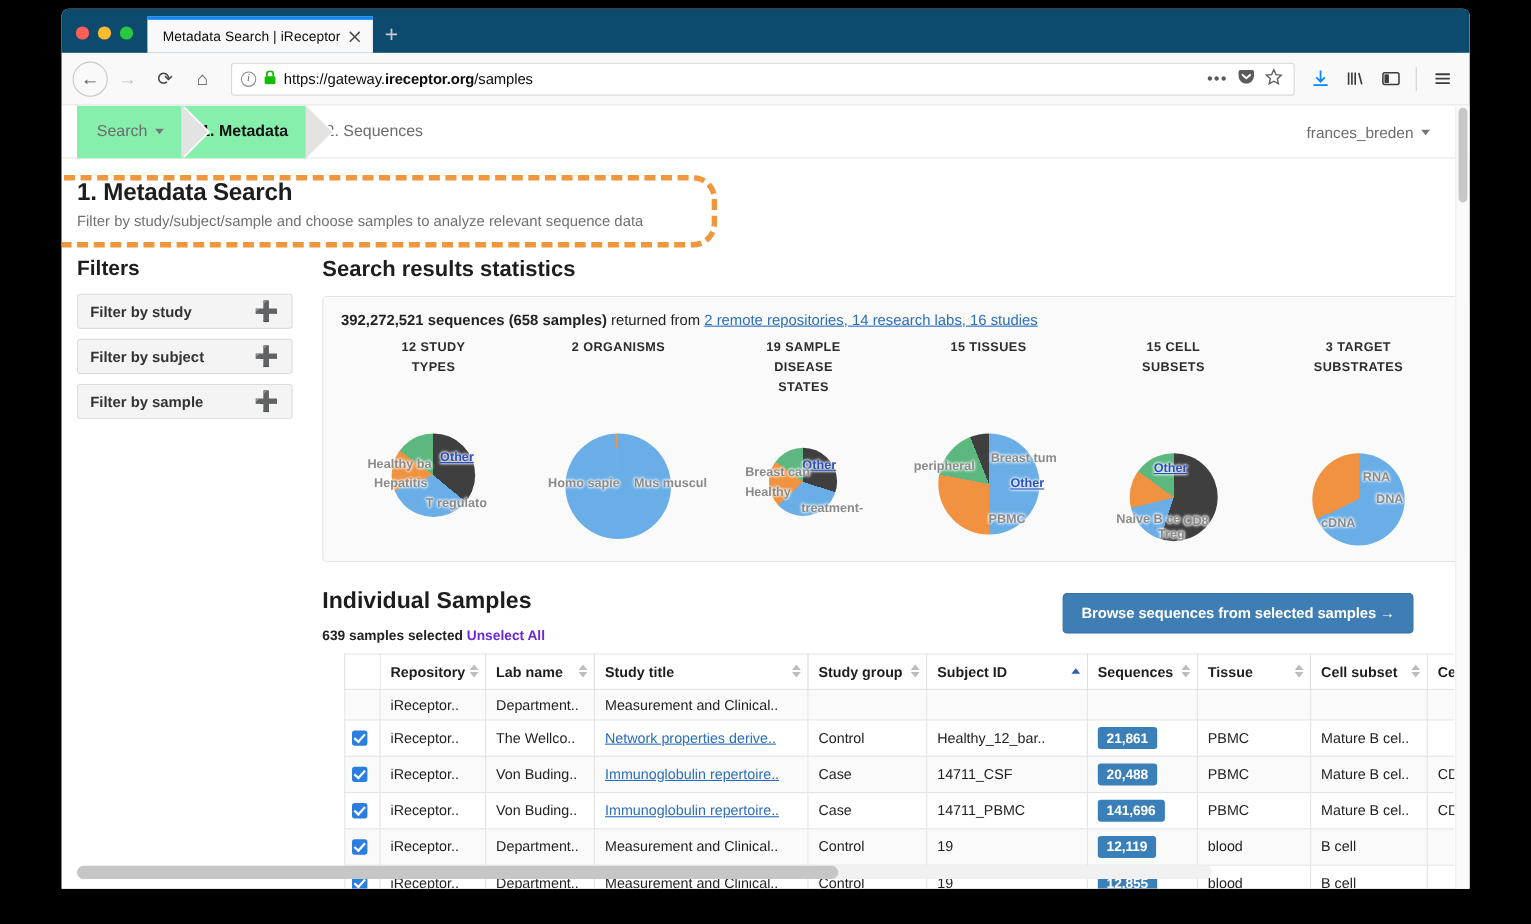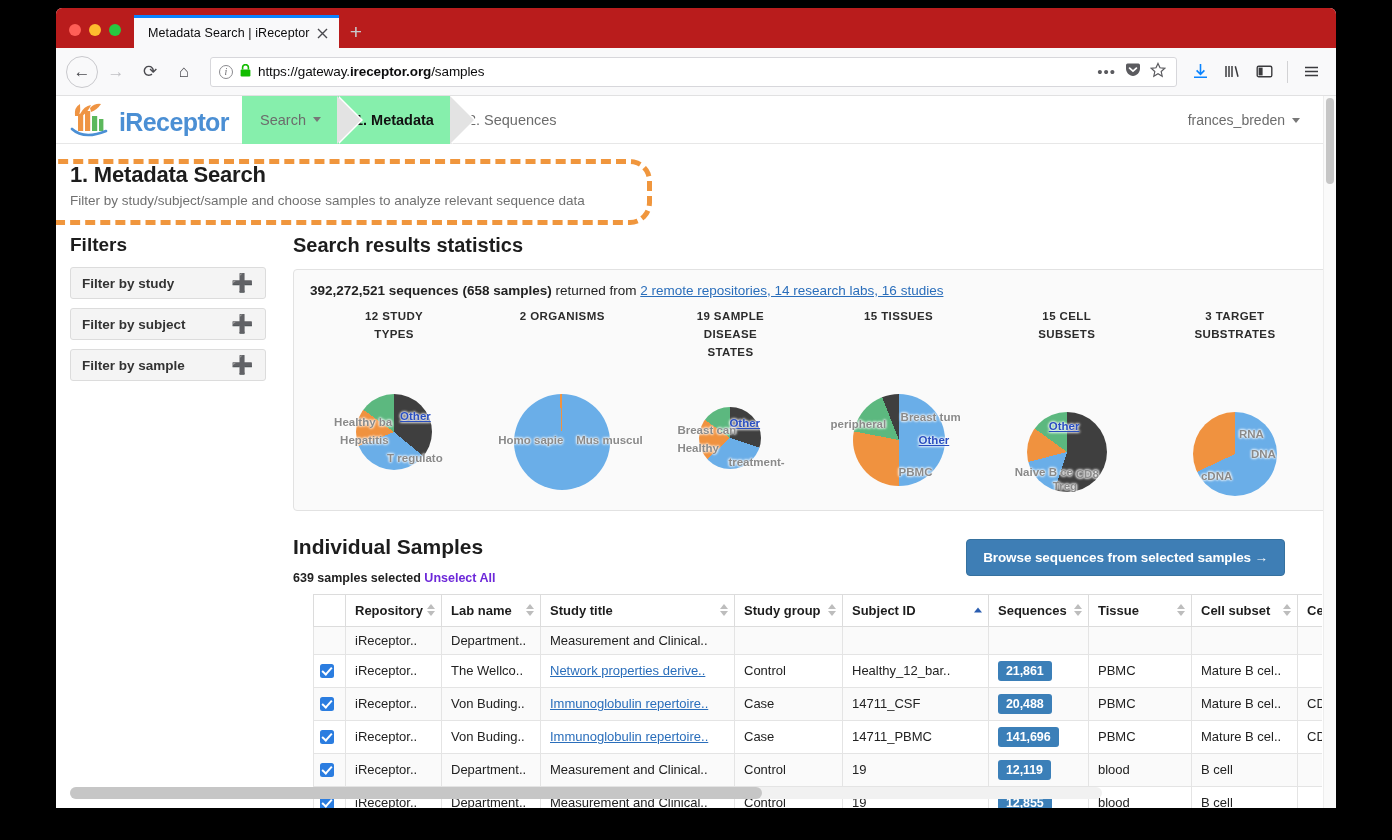--- a/index.html
+++ b/index.html
@@ -16,21 +16,21 @@
     left: 56px; top: 8px;
     width: 1280px; height: 800px;
     background: #fff;
     border-radius: 6px 6px 0 0;
     overflow: hidden;
     box-shadow: 0 4px 18px rgba(0,0,0,.5);
   }
 
   
   #tabstrip {
-    height: 40px; background: #b91c1c;
+    height: 40px; background: #0c4a6e;
     display: flex; align-items: flex-end;
     position: relative;
   }
   #traffic { display: flex; gap: 8px; align-items: center; padding: 0 13px 12px 13px; }
   .dot { width: 12px; height: 12px; border-radius: 50%; }
   .dot.red { background: #ff5f57; }
   .dot.yellow { background: #febc2e; }
   .dot.green { background: #28c840; }
 
   .tab {
@@ -370,35 +370,20 @@
             <path d="M2 8.5 H15"></path>
             <path d="M2 12.5 H15"></path>
           </g>
         </svg>
     </div>
   </div>
 
   <div id="viewport">
 
     <div id="siteheader">
-      <div id="logo">
-        <span id="logo-mark">
-          <svg width="46" height="36" viewBox="0 0 46 36">
-            <path d="M5 14 q-1 -9 5 -12 q1 6 -1 12 z" fill="#ef9443"></path>
-            <path d="M10 12 q4 -8 11 -9 q-3 7 -9 11 z" fill="#ef9443"></path>
-            <rect x="8" y="12" width="5.2" height="17" fill="#ef9443"></rect>
-            <rect x="15" y="9" width="5.2" height="20" fill="#ef9443"></rect>
-            <rect x="22" y="14" width="5.2" height="15" fill="#5cb85c"></rect>
-            <rect x="29" y="17" width="4.4" height="12" fill="#5cb85c"></rect>
-            <path d="M20 6 q5 -5 11 -4 q-4 6 -10 8 z" fill="#ef9443"></path>
-            <path d="M2 27 q12 11 34 2" stroke="#4b8fd4" stroke-width="2.6" fill="none" stroke-linecap="round"></path>
-          </svg>
-        </span>
-        <span id="logo-text">iReceptor</span>
-      </div>
 
       <div id="crumbs">
         <div class="crumb filled">
           <span>Search</span>
           <i class="caret-dn"></i>
         </div>
         <div class="crumb filled active">
           <span>1. Metadata</span>
         </div>
         <div class="crumb">

